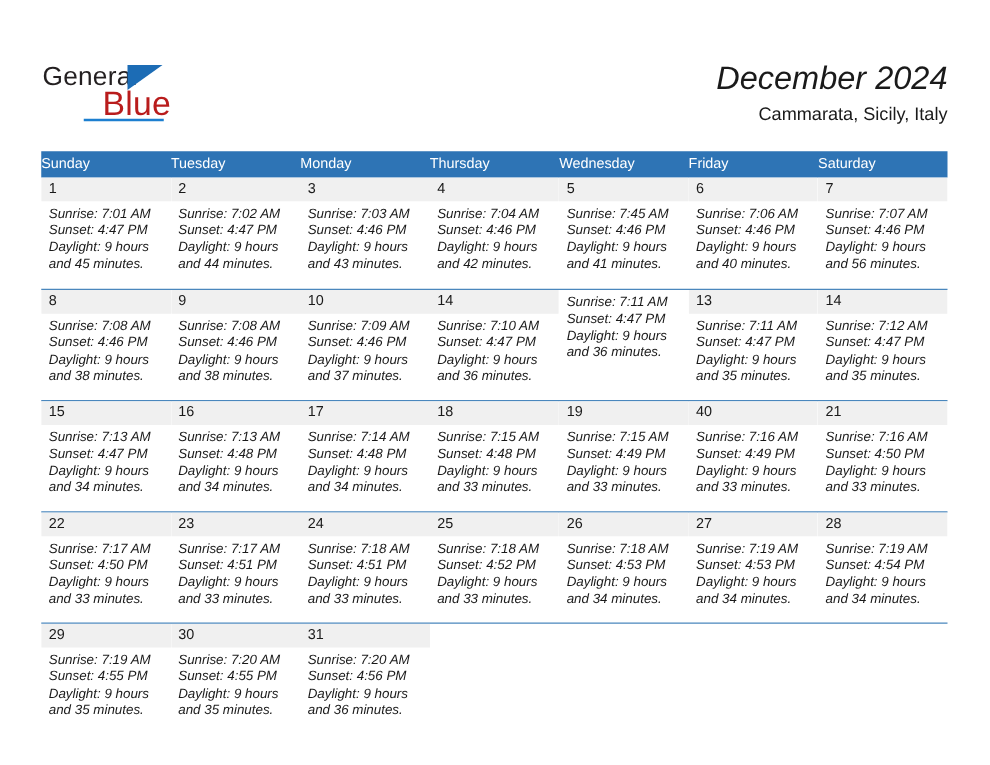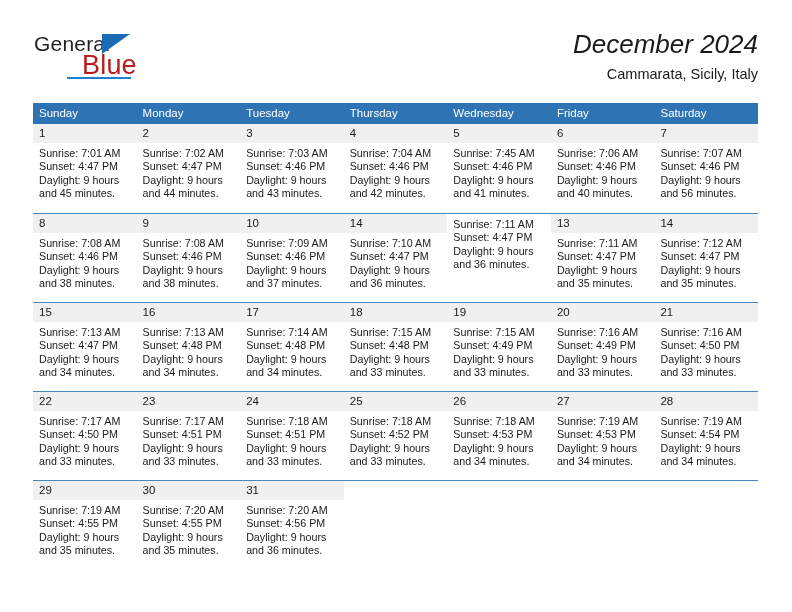--- a/index.html
+++ b/index.html
@@ -12,20 +12,21 @@
     background: #ffffff;
     font-family: "Liberation Sans", sans-serif;
     color: #000000;
     overflow: hidden;
   }
   .page {
     position: relative;
     width: 792px;
     height: 588px;
     box-sizing: border-box;
+    margin-top: 18px;
   }
 
   
   .header {
     position: absolute;
     left: 34px;
     top: 28px;
     right: 34px;
     height: 64px;
   }
@@ -103,21 +104,21 @@
   .weekday-row {
     display: flex;
     background: #2e74b5;
     height: 21px;
   }
   .weekday {
     flex: 1 1 0;
     color: #ffffff;
     font-size: 11.5px;
     line-height: 21px;
-    padding-left: 6px;
+    padding-left: 0;
     box-sizing: border-box;
     white-space: nowrap;
     overflow: hidden;
   }
   .week-row {
     display: flex;
     border-top: 1px solid #4a87bd;
     height: 89px;
     box-sizing: border-box;
   }
@@ -135,20 +136,21 @@
     height: 19px;
   }
   .day-number {
     font-size: 11.5px;
     color: #1a1a1a;
     line-height: 19px;
     padding-left: 6px;
   }
   .day-info {
     padding: 4px 6px 0 6px;
+    font-style: italic;
   }
   .day-info div {
     font-size: 10.7px;
     line-height: 13.4px;
     color: #1a1a1a;
     white-space: nowrap;
   }
   .day-cell.empty .day-number-band {
     background: transparent;
   }
@@ -171,22 +173,22 @@
       <div class="cal-title">December 2024</div>
       <div class="cal-subtitle">Cammarata, Sicily, Italy</div>
     </div>
 
   </div>
 
   <div class="calendar">
 
     <div class="weekday-row">
       <div class="weekday">Sunday</div>
+      <div class="weekday">Tuesday</div>
       <div class="weekday">Monday</div>
-      <div class="weekday">Tuesday</div>
       <div class="weekday">Thursday</div>
       <div class="weekday">Wednesday</div>
       <div class="weekday">Friday</div>
       <div class="weekday">Saturday</div>
     </div>
 
     <div class="week-row first">
       <div class="day-cell">
         <div class="day-number-band">
             <div class="day-number">1</div>
@@ -394,21 +396,21 @@
           </div>
         <div class="day-info">
           <div>Sunrise: 7:15 AM</div>
           <div>Sunset: 4:49 PM</div>
           <div>Daylight: 9 hours</div>
           <div>and 33 minutes.</div>
         </div>
       </div>
       <div class="day-cell">
         <div class="day-number-band">
-            <div class="day-number">20</div>
+            <div class="day-number">40</div>
           </div>
         <div class="day-info">
           <div>Sunrise: 7:16 AM</div>
           <div>Sunset: 4:49 PM</div>
           <div>Daylight: 9 hours</div>
           <div>and 33 minutes.</div>
         </div>
       </div>
       <div class="day-cell">
         <div class="day-number-band">

